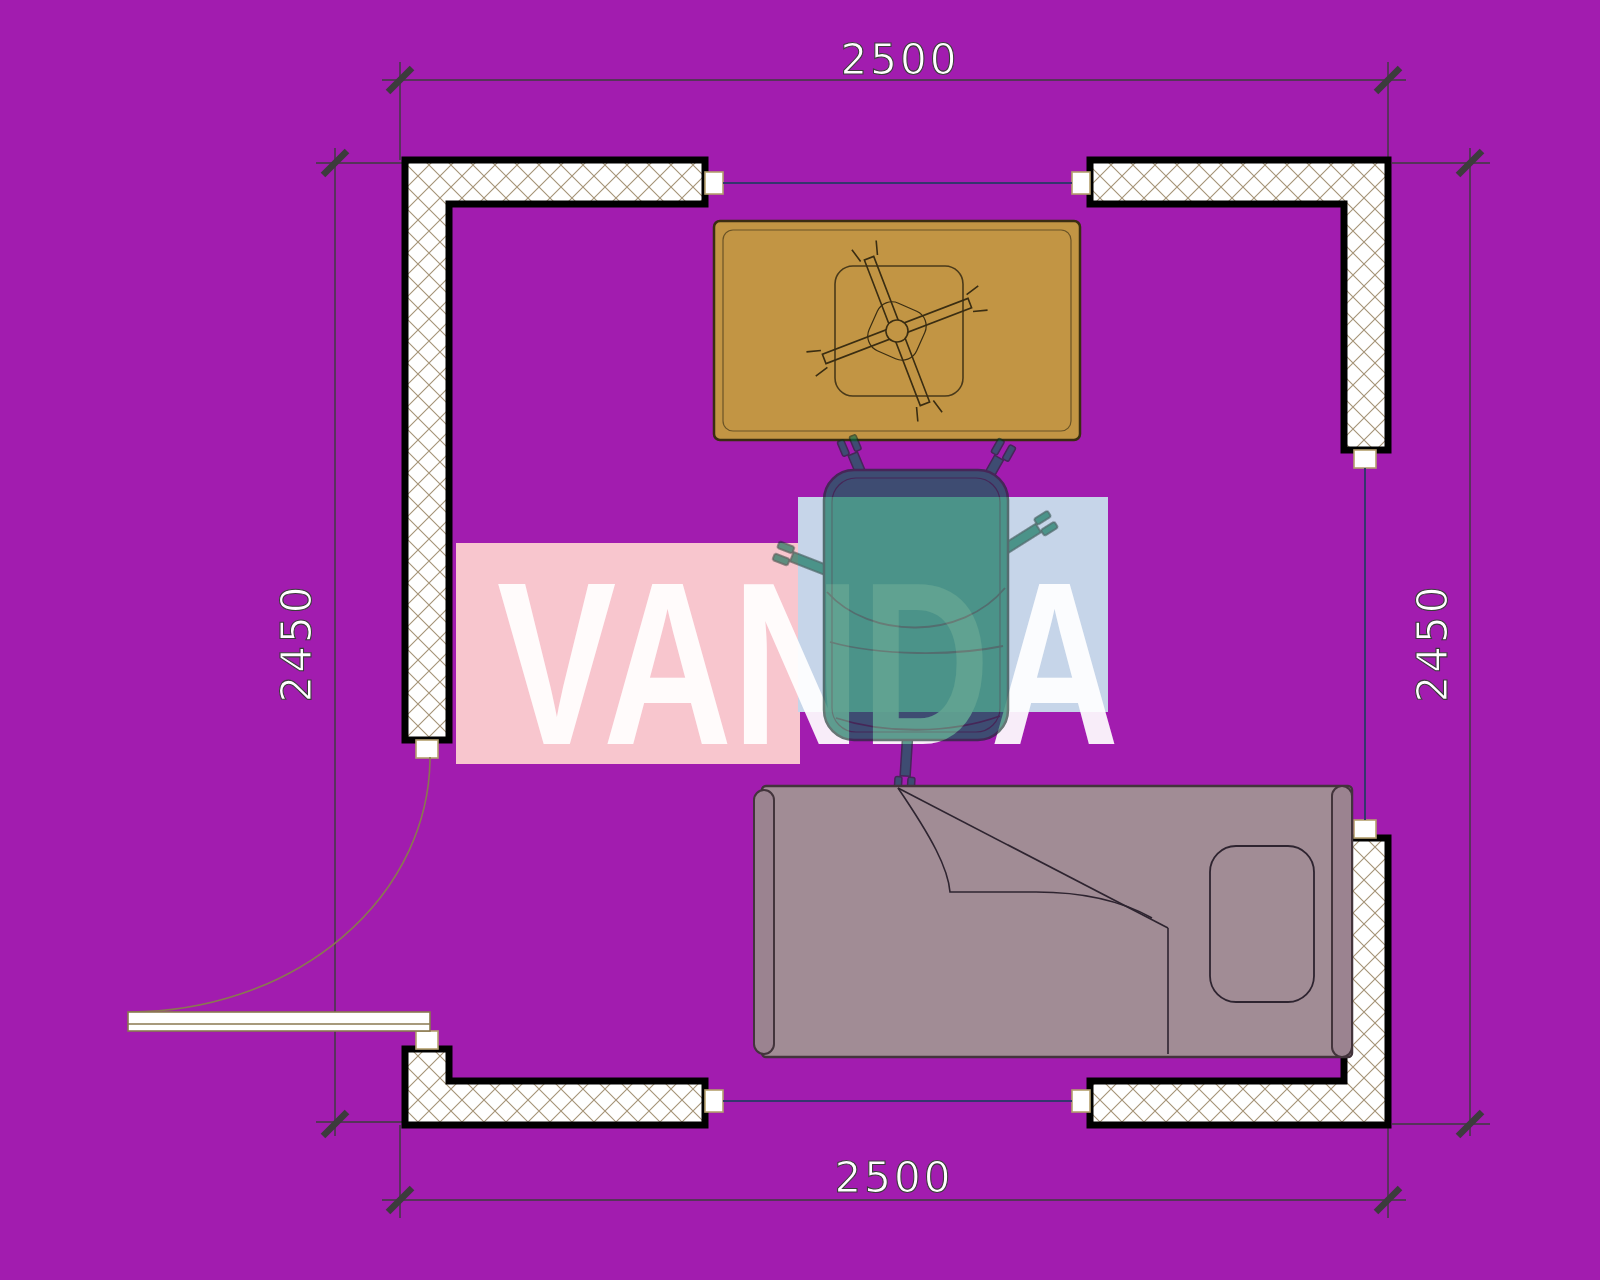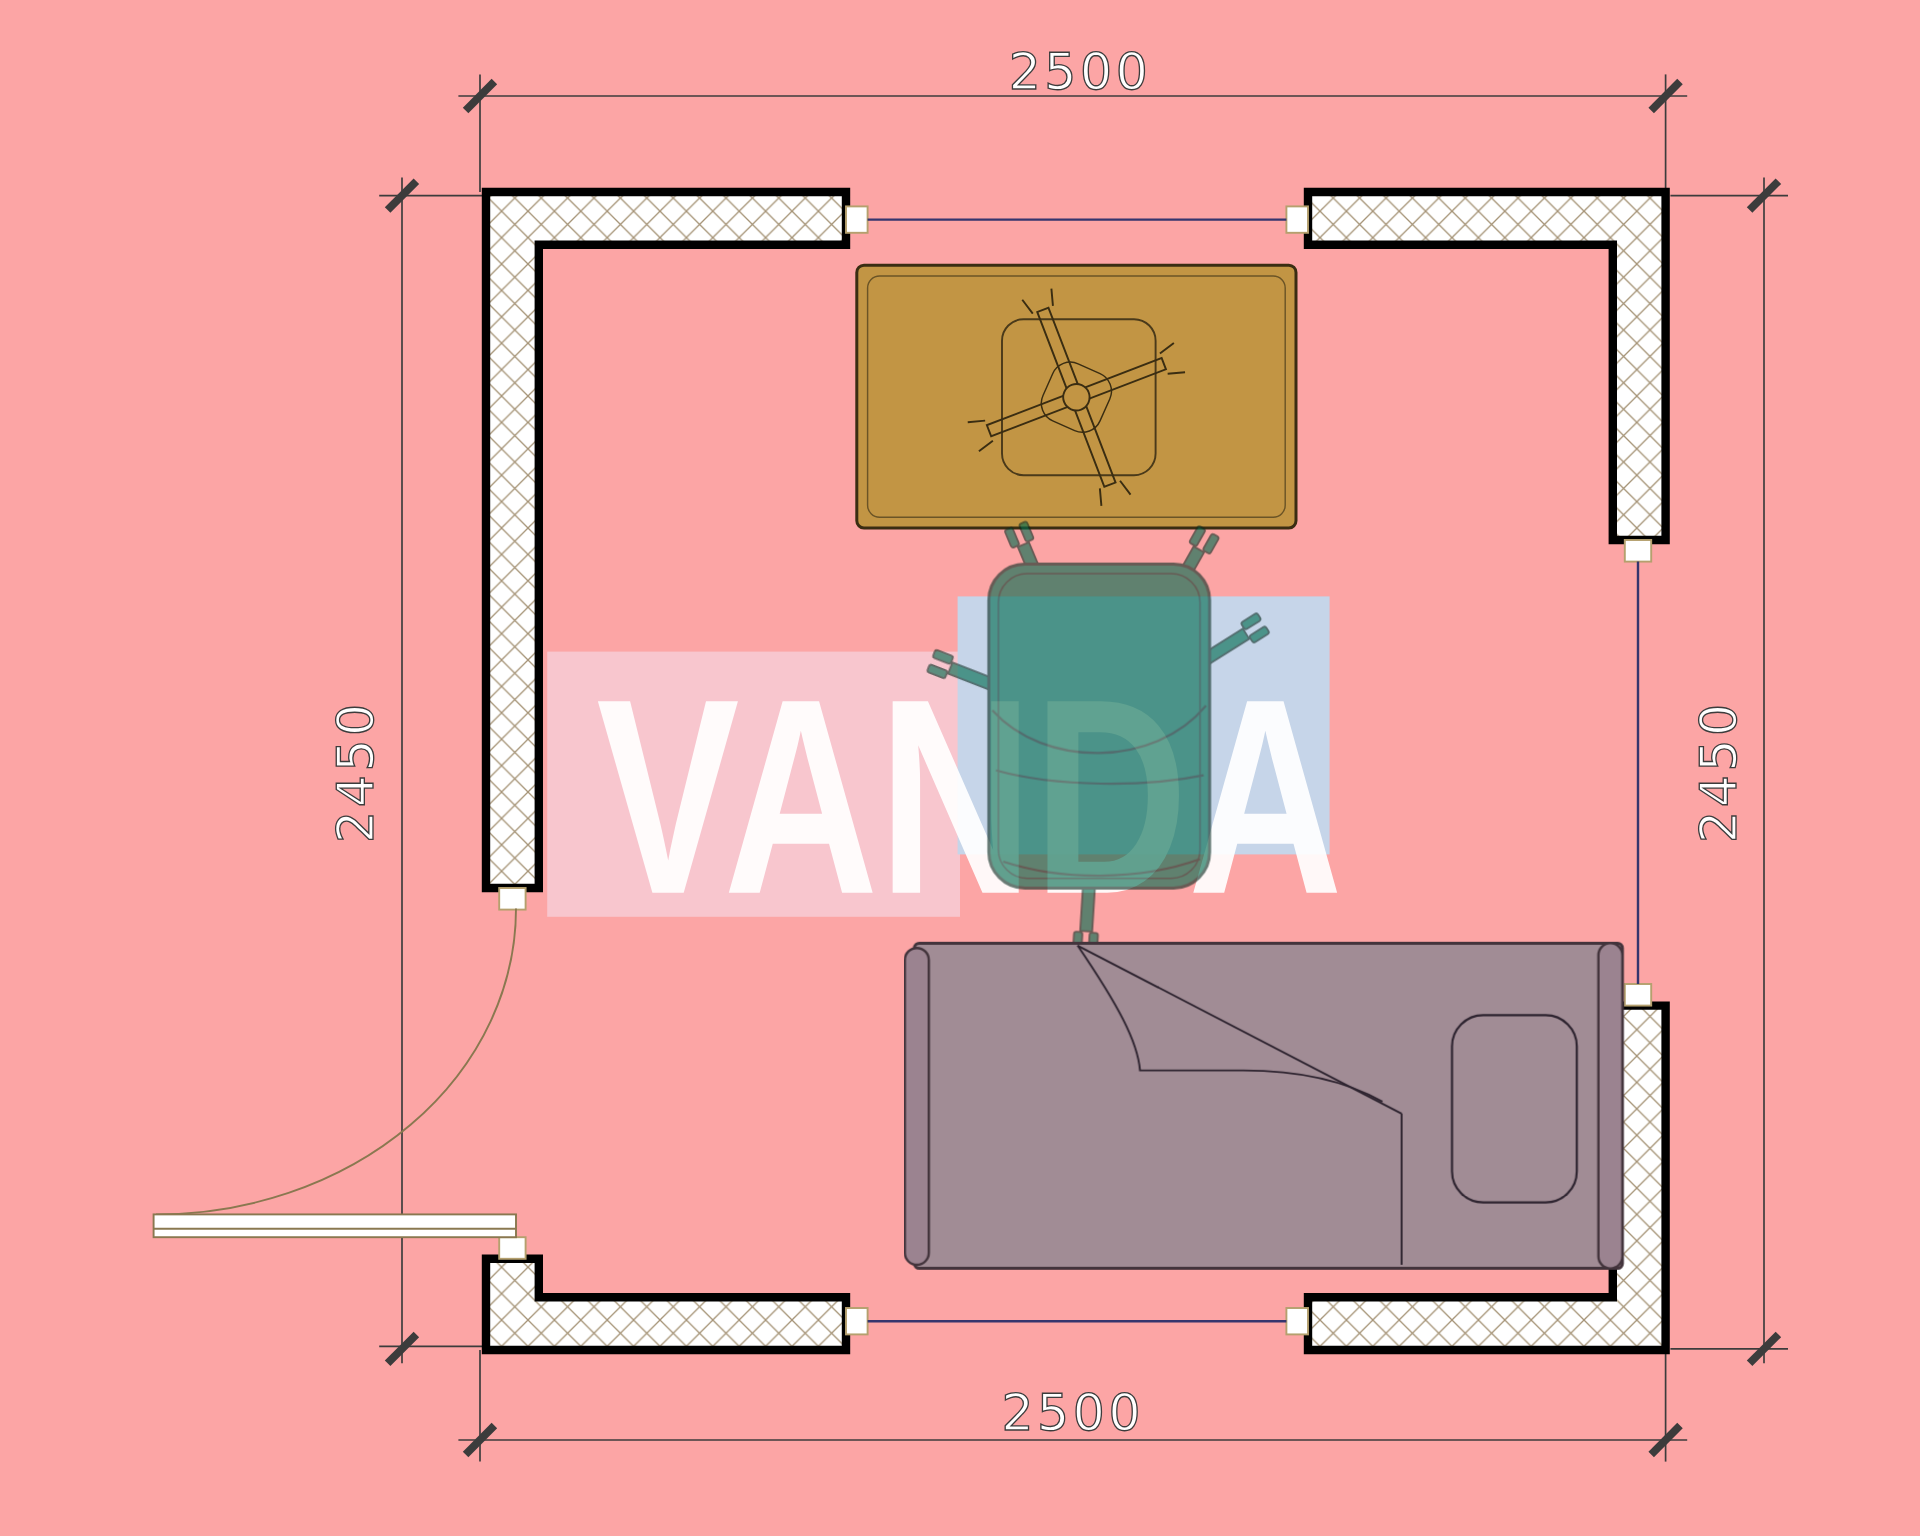--- a/index.html
+++ b/index.html
@@ -1,16 +1,16 @@
 <!DOCTYPE html>
 <html><head>
 <meta charset="utf-8">
 <style>
   html,body{margin:0;padding:0;background:#ffffff;}
-  .page{position:relative;width:1600px;height:1280px;background:#fca5a5;overflow:hidden;
+  .page{position:relative;width:1600px;height:1280px;background:#a21caf;overflow:hidden;
         font-family:"DejaVu Sans", sans-serif;}
   svg{display:block;}
   .dimtext{font-family:"DejaVu Sans", sans-serif;font-size:42px;letter-spacing:3px;
            fill:#ffffff;stroke:#3c3c3c;stroke-width:1.1px;}
   .wmtext{font-family:"Liberation Sans", sans-serif;font-weight:bold;}
 </style>
 </head>
 <body>
 
 <div class="page">

